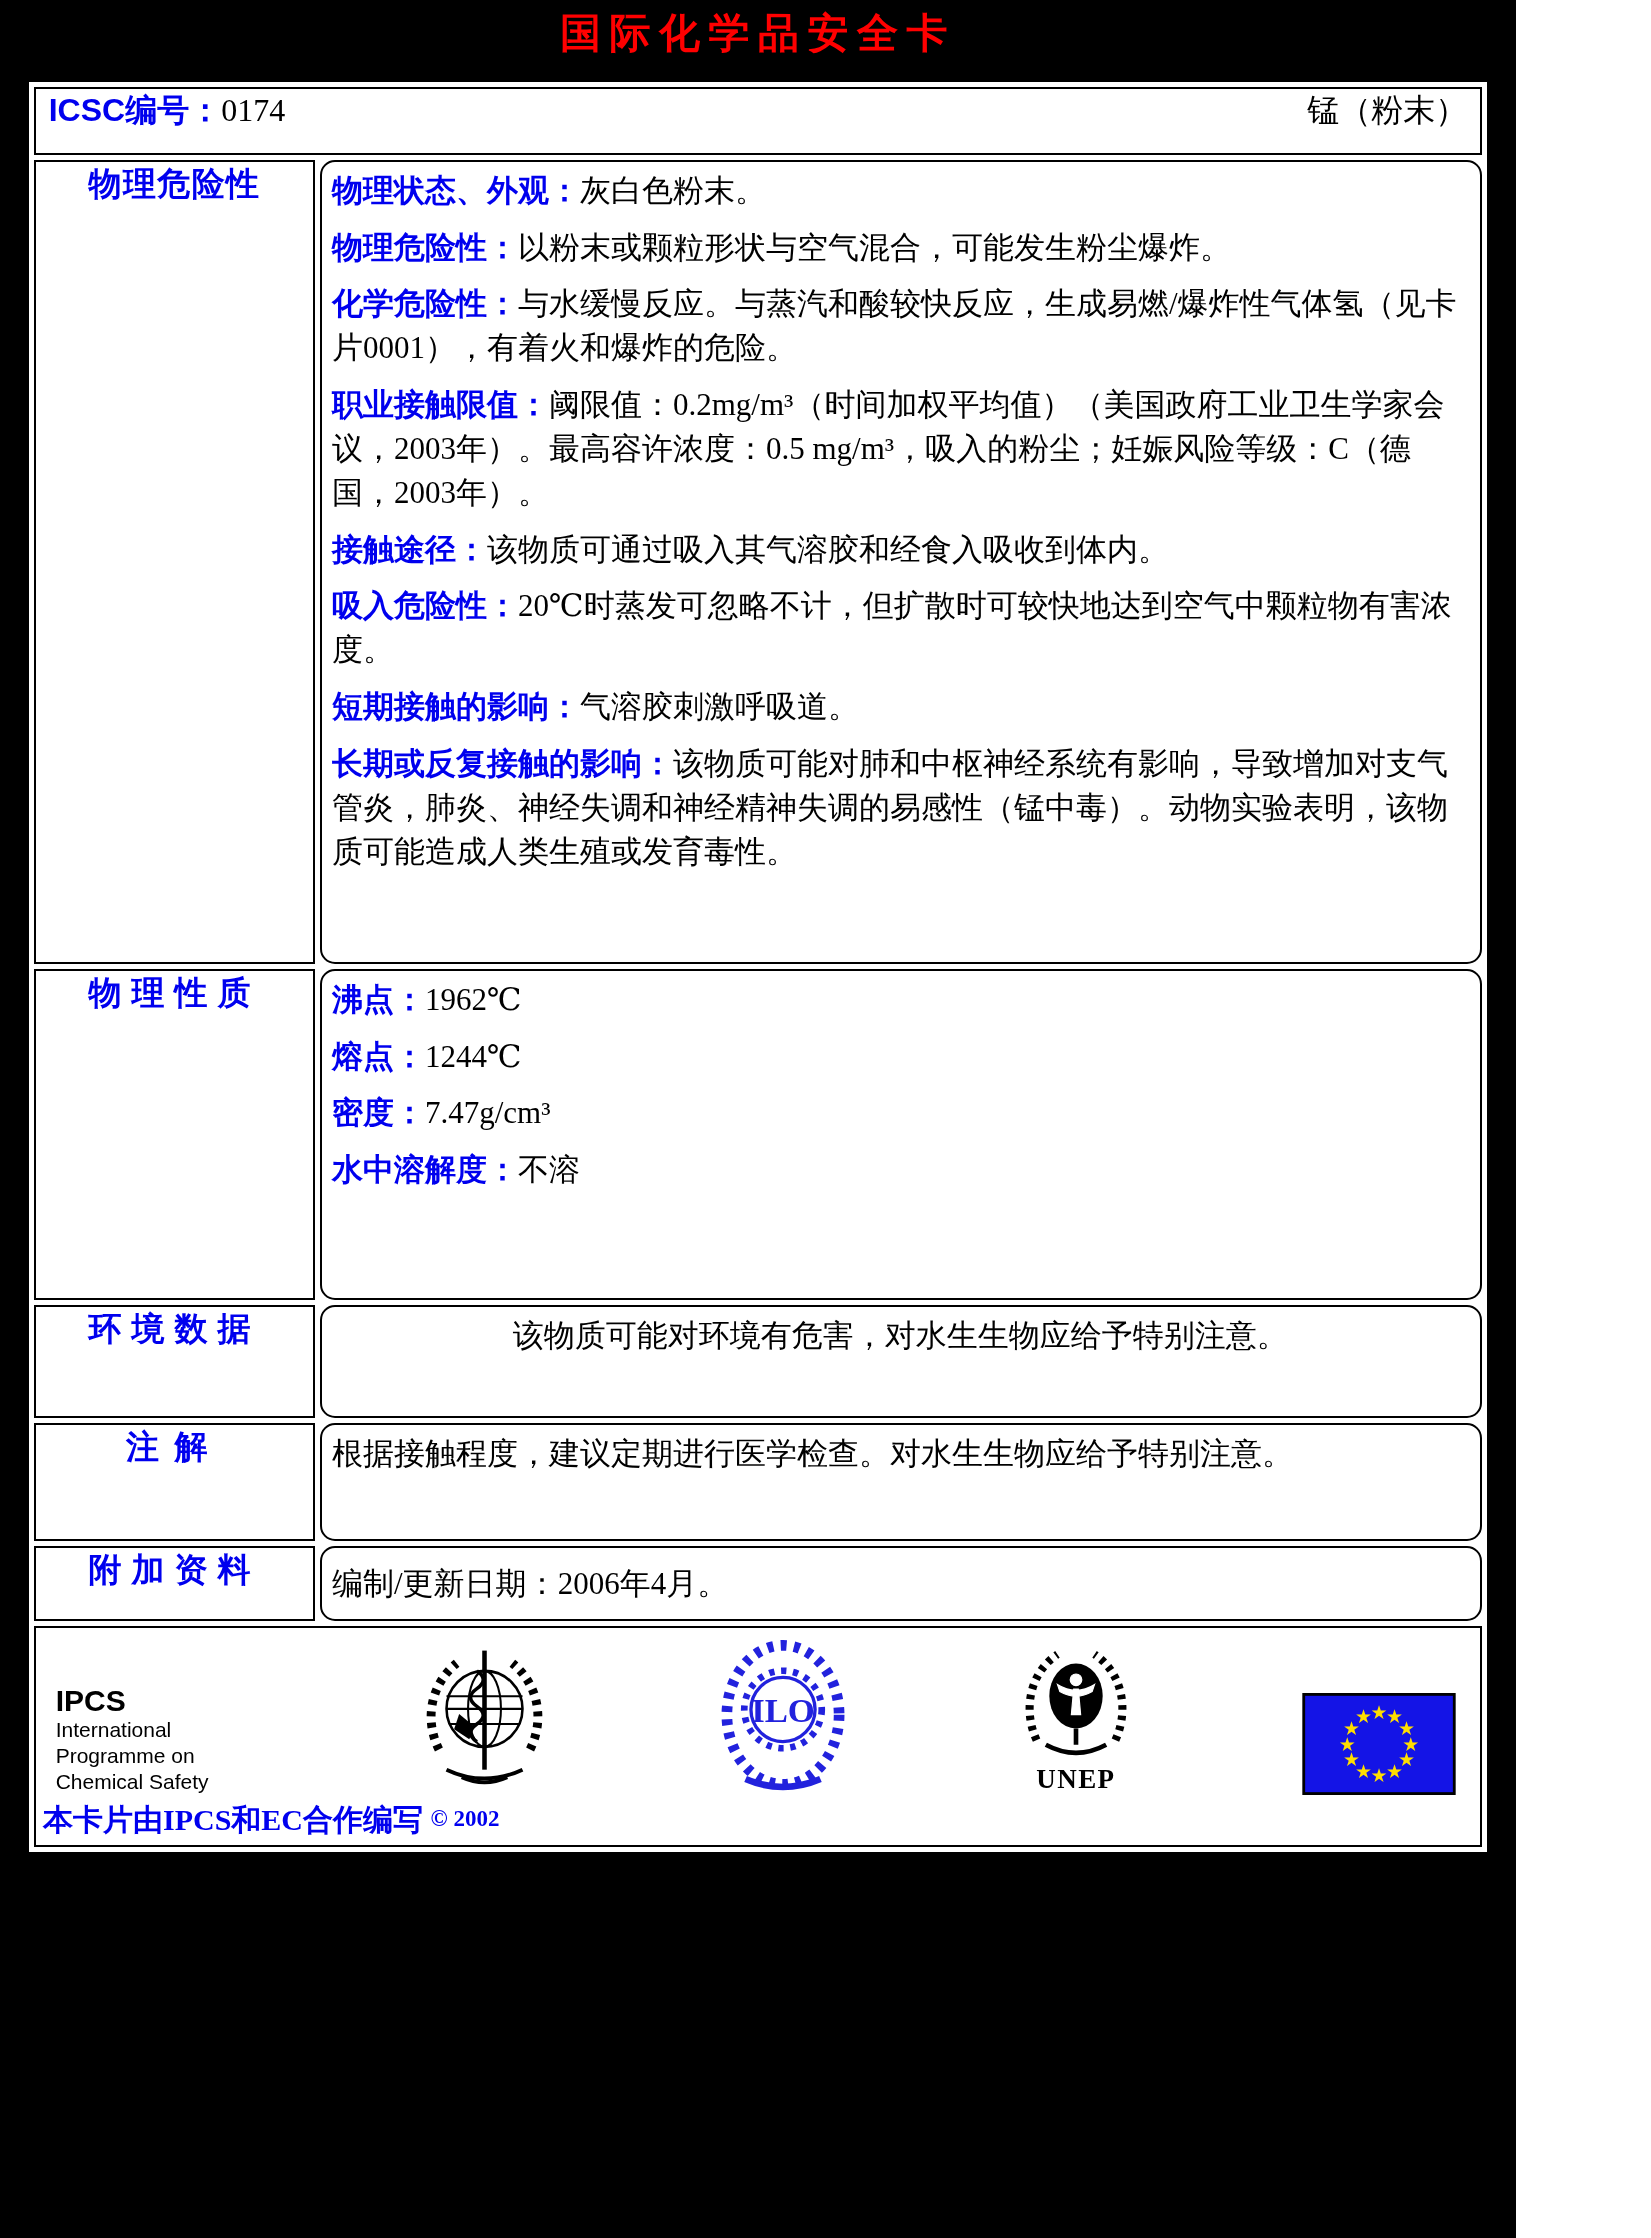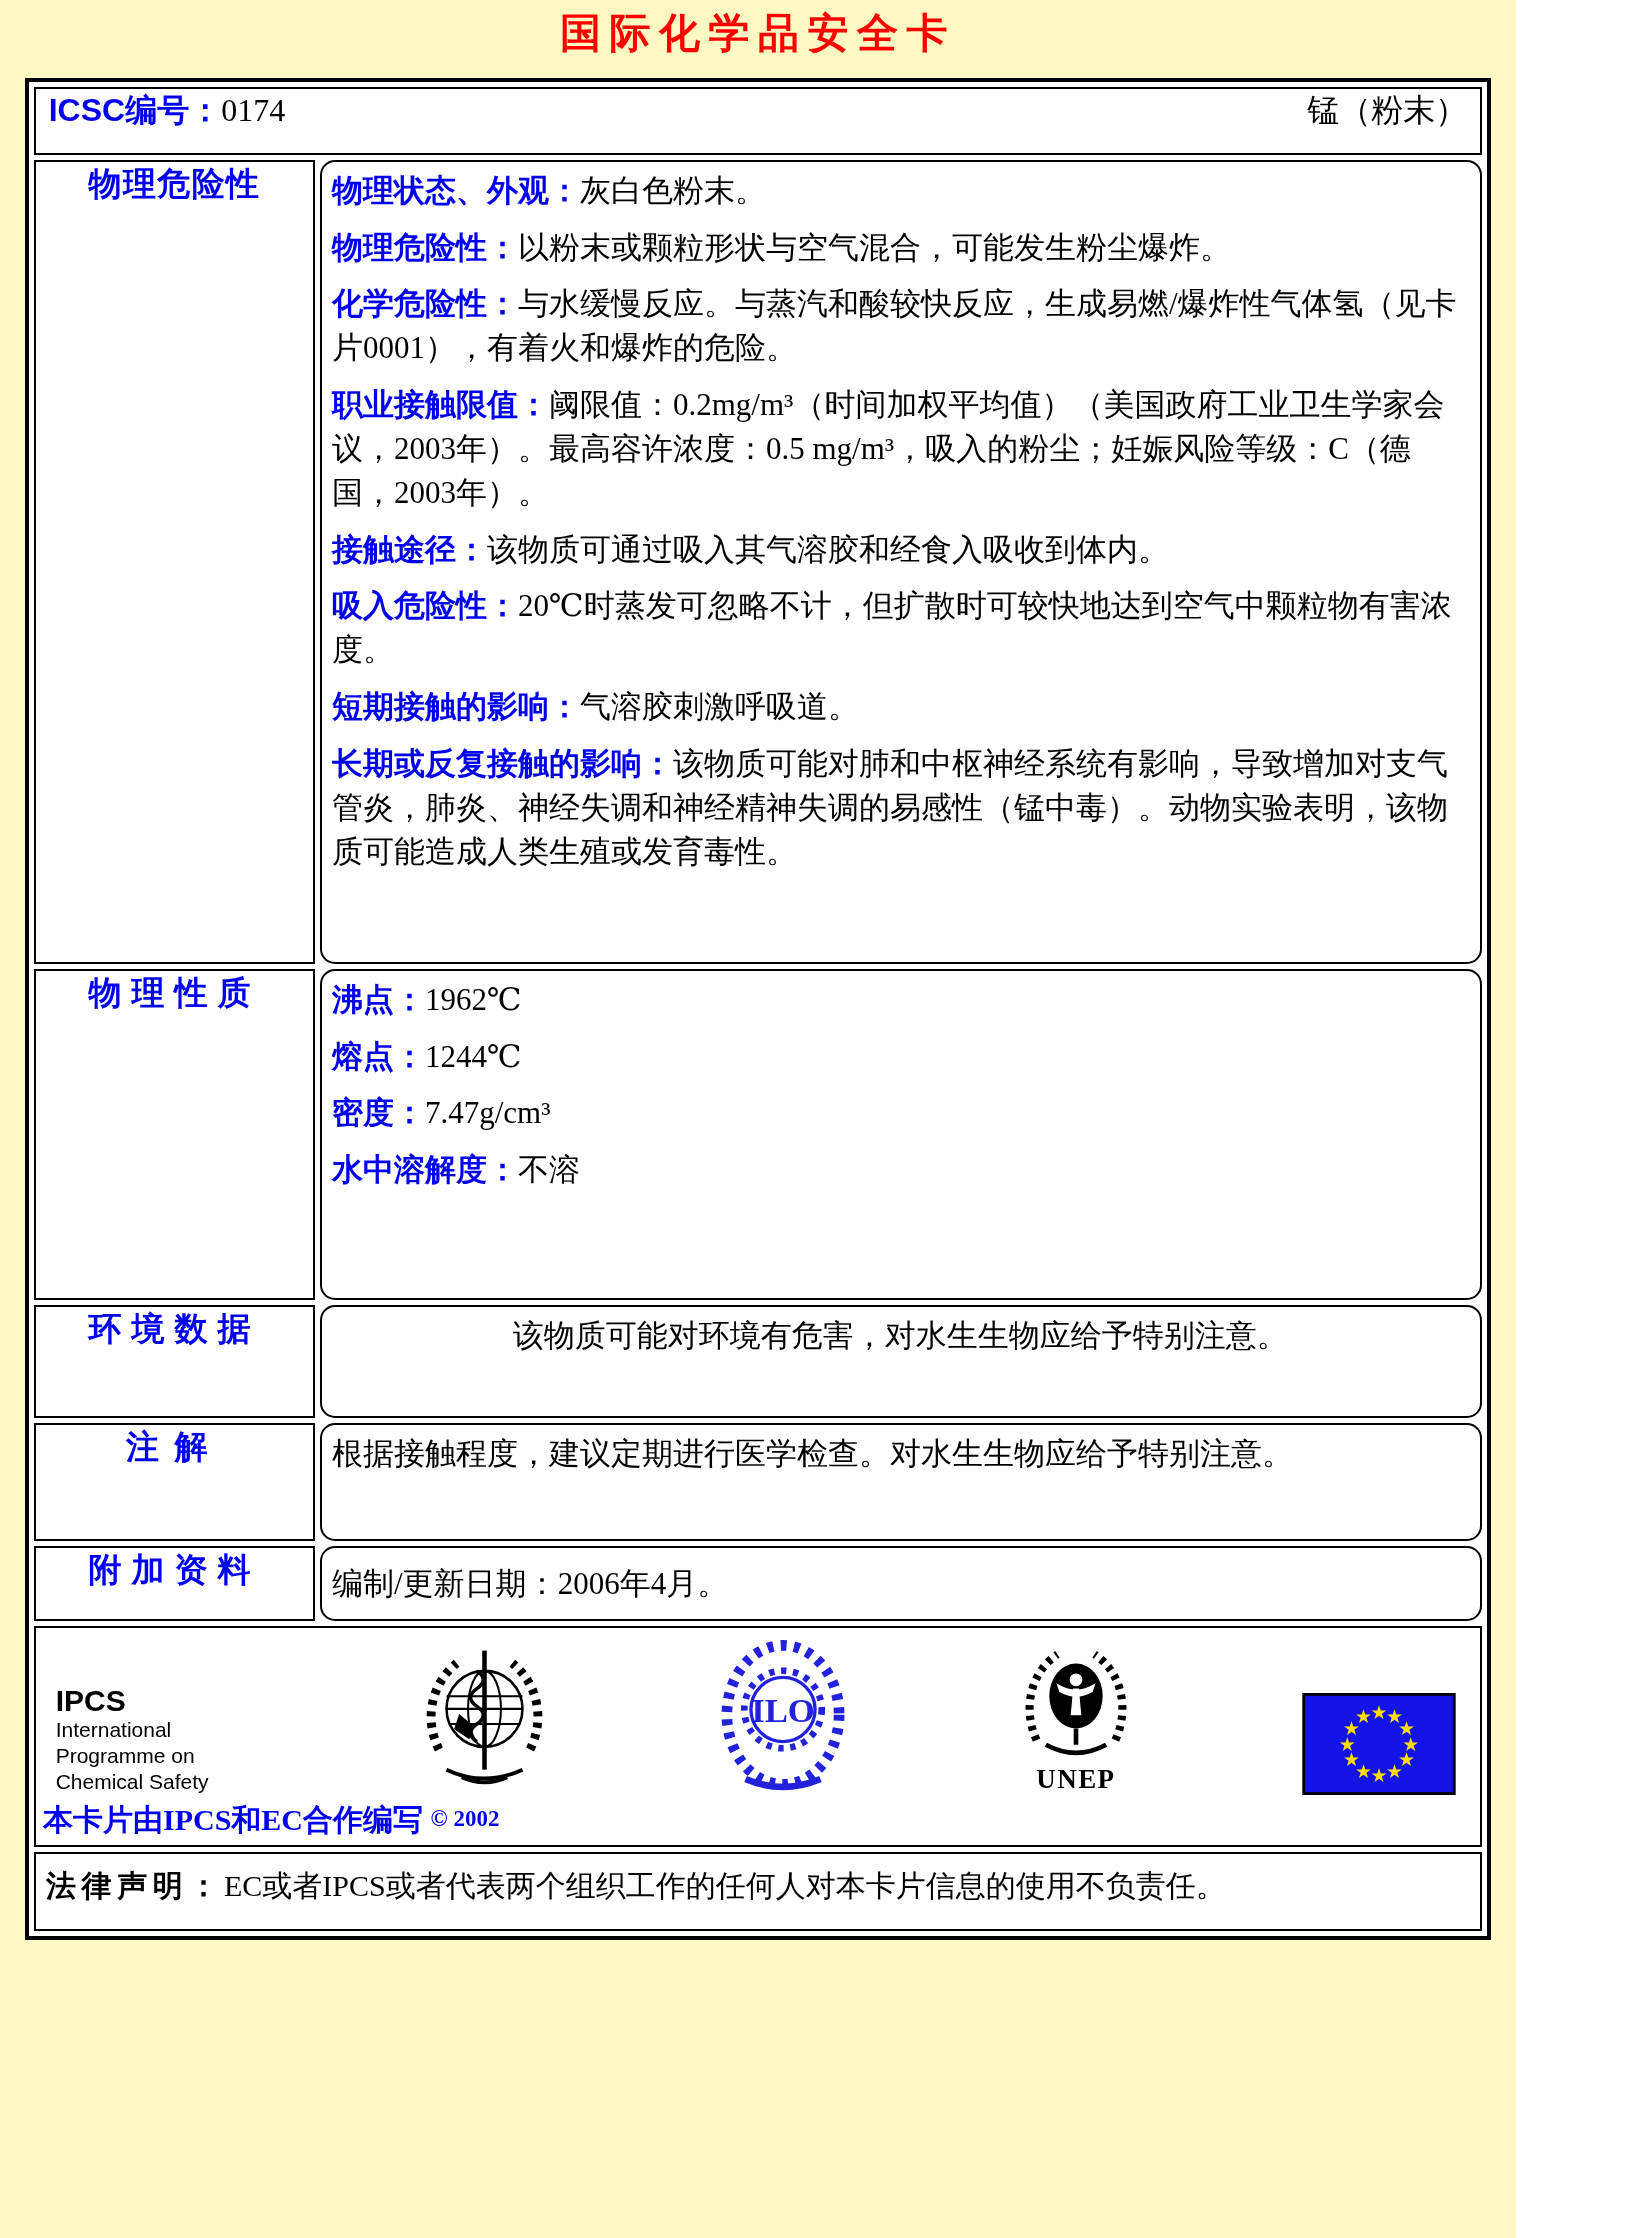--- a/index.html
+++ b/index.html
@@ -1,21 +1,21 @@
 <!DOCTYPE html>
 <html style="font-size:11.3px"><head>
 <meta charset="utf-8">
 <style>
   * { box-sizing: border-box; margin: 0; padding: 0; }
   html,body { background:#ffffff; }
   .page {
     position: relative;
     width: 1516px;
     height: 2239px;
-    background: #fef9c3;
+    background: #000000;
     font-family: "Liberation Serif", "DejaVu Serif", serif;
     color: #000;
     overflow: hidden;
   }
   .doc-title {
     text-align: center;
     color: #ff0000;
     font-family: "Liberation Sans", "DejaVu Sans", sans-serif;
     font-weight: bold;
     font-size: 41px;
@@ -266,23 +266,18 @@
             </span>
           </div>
 
           <div class="credit-line">
             <span>本卡片由IPCS和EC合作编写</span>
             <span class="credit-copy">© 2002</span>
           </div>
         </td>
       </tr>
 
-      <tr>
-        <td colspan="2" class="legal-cell">
-          <span class="legal-lbl">法律声明：</span><span>EC或者IPCS或者代表两个组织工作的任何人对本卡片信息的使用不负责任。</span>
-        </td>
-      </tr>
 
     </tbody>
       </table>
   </div>
 </div>
 
 
 </body></html>

